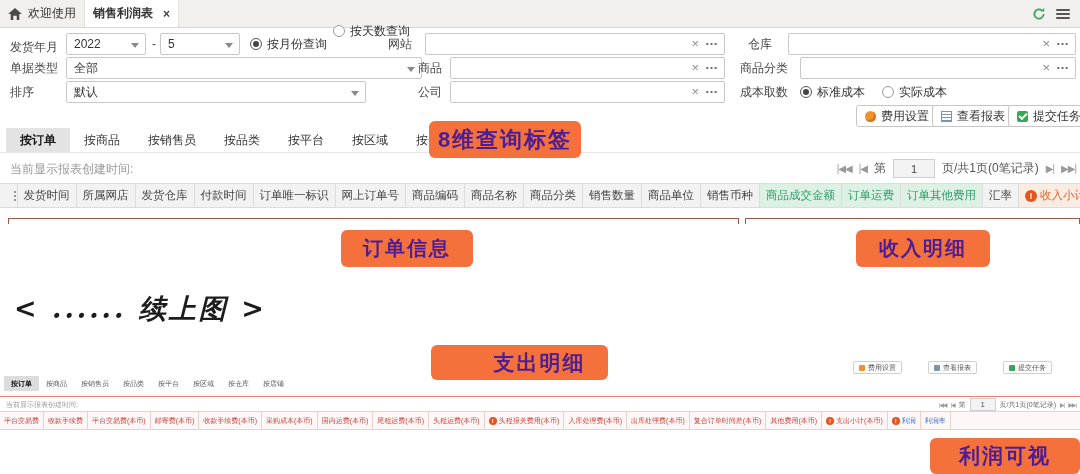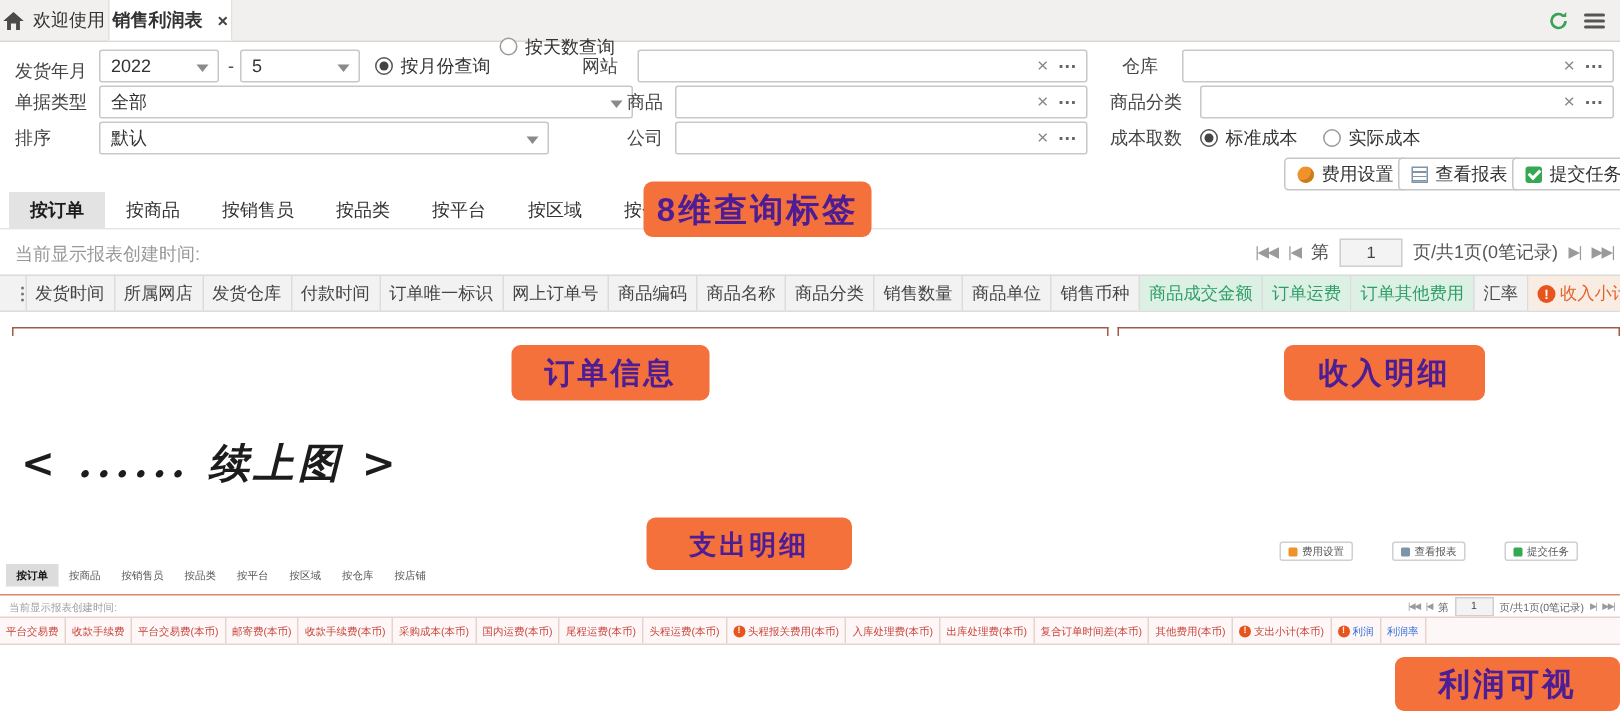--- a/index.html
+++ b/index.html
@@ -1,21 +1,21 @@
 <!DOCTYPE html>
 <html><head>
 <meta charset="utf-8">
 <style>
   html,body{margin:0;padding:0;background:#fff;}
   #screen{position:relative;width:1080px;height:474px;background:#fff;overflow:hidden;
           font-family:"Liberation Sans","DejaVu Sans",sans-serif;color:#333;}
 
   
   .tabbar{position:absolute;left:0;top:0;width:1080px;height:27px;background:#f1f0ee;border-bottom:1px solid #d9d7d4;display:flex;align-items:stretch;}
-  .wtab{display:flex;align-items:center;gap:6px;padding:0 2px;font-size:12px;color:#333;cursor:pointer;}
+  .wtab{display:flex;align-items:center;gap:6px;padding:0 8px;font-size:12px;color:#333;cursor:pointer;}
   .wtab.active{background:#fff;font-weight:bold;border-right:1px solid #e2e0dd;border-left:1px solid #e2e0dd;}
   .wtab .home-ic{width:14px;height:12px;}
   .wtab .closex{font-weight:bold;color:#444;margin-left:4px;font-size:12px;}
   .tabbar-right{margin-left:auto;display:flex;align-items:center;gap:10px;padding-right:10px;}
   .ic-refresh{width:14px;height:14px;}
   .ic-menu{width:14px;height:10px;display:flex;flex-direction:column;justify-content:space-between;}
   .ic-menu i{height:2px;background:#555;border-radius:1px;}
 
   
   .flabel{position:absolute;font-size:12px;color:#444;line-height:22px;white-space:nowrap;}
@@ -430,16 +430,16 @@
           <span class="bwarn">!</span>
           <span>利润</span>
         </div>
         <div class="bth blue">
 
           <span>利润率</span>
         </div>
       </div>
 
     <div class="anno" style="left:930px;top:93px;width:150px;height:36px;font-size:21px;">利润可视</div>
-    <div class="anno" style="left:431px;top:0px;width:137px;height:35px;font-size:18px;">支出明细</div>
+    <div class="anno" style="left:431px;top:0px;width:137px;height:35px;font-size:21px;padding-left:40px;">支出明细</div>
   </div>
 
 </div>
 
 </body></html>

